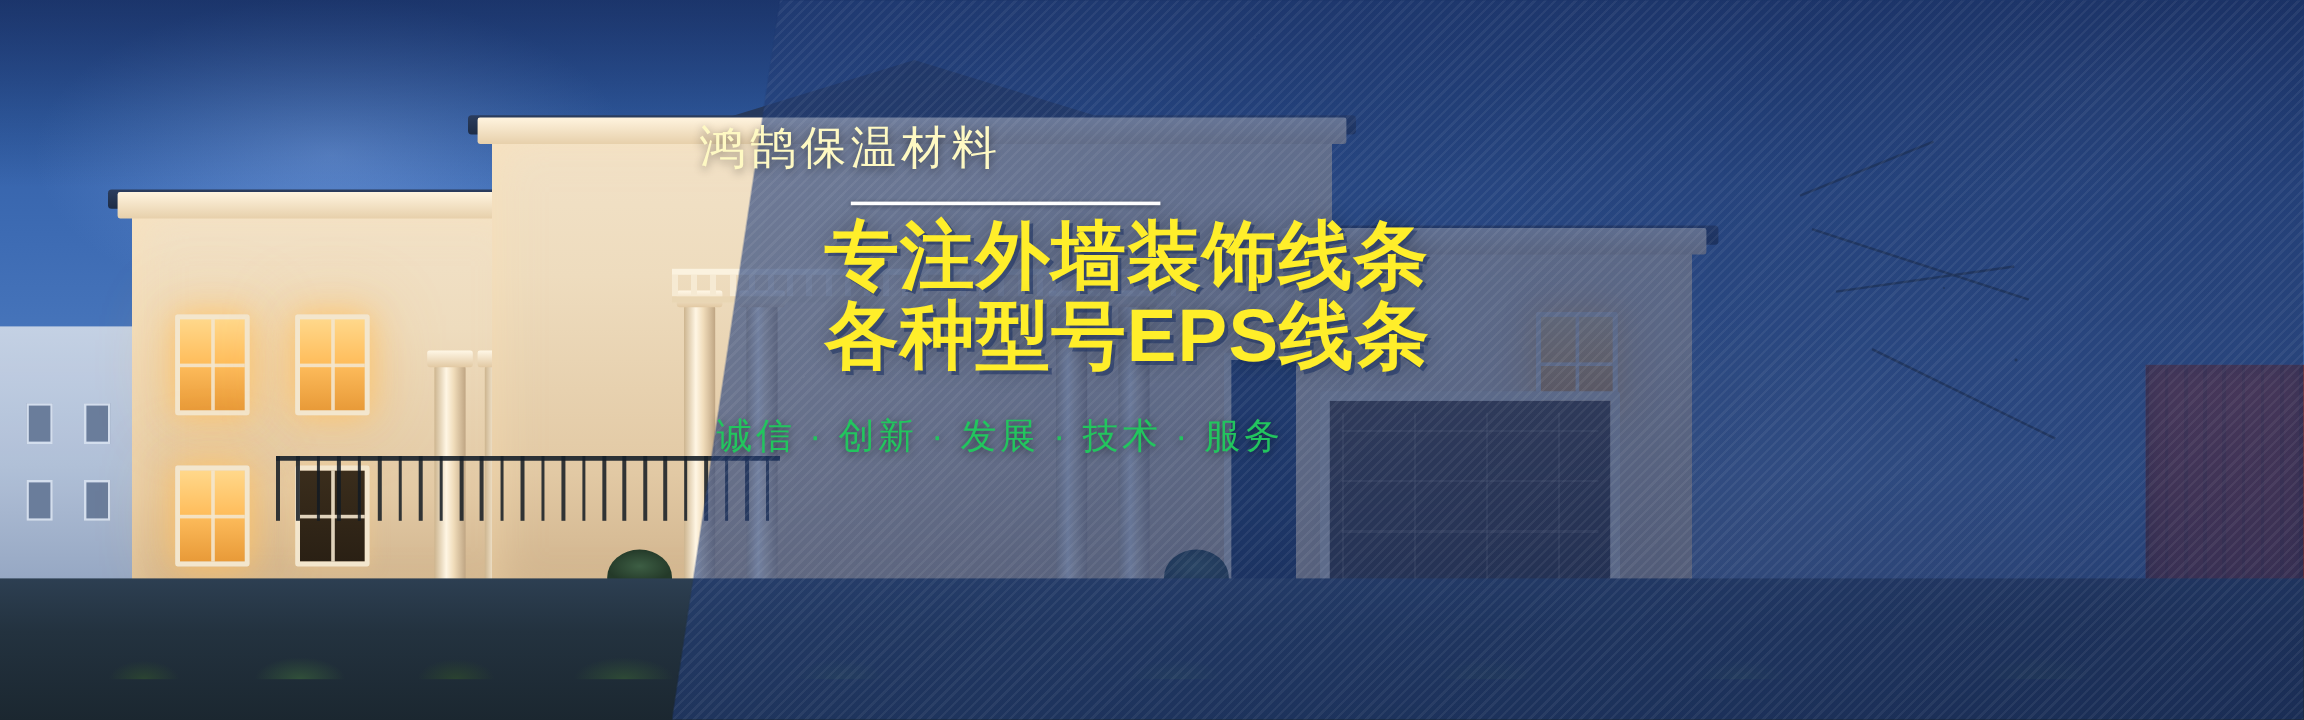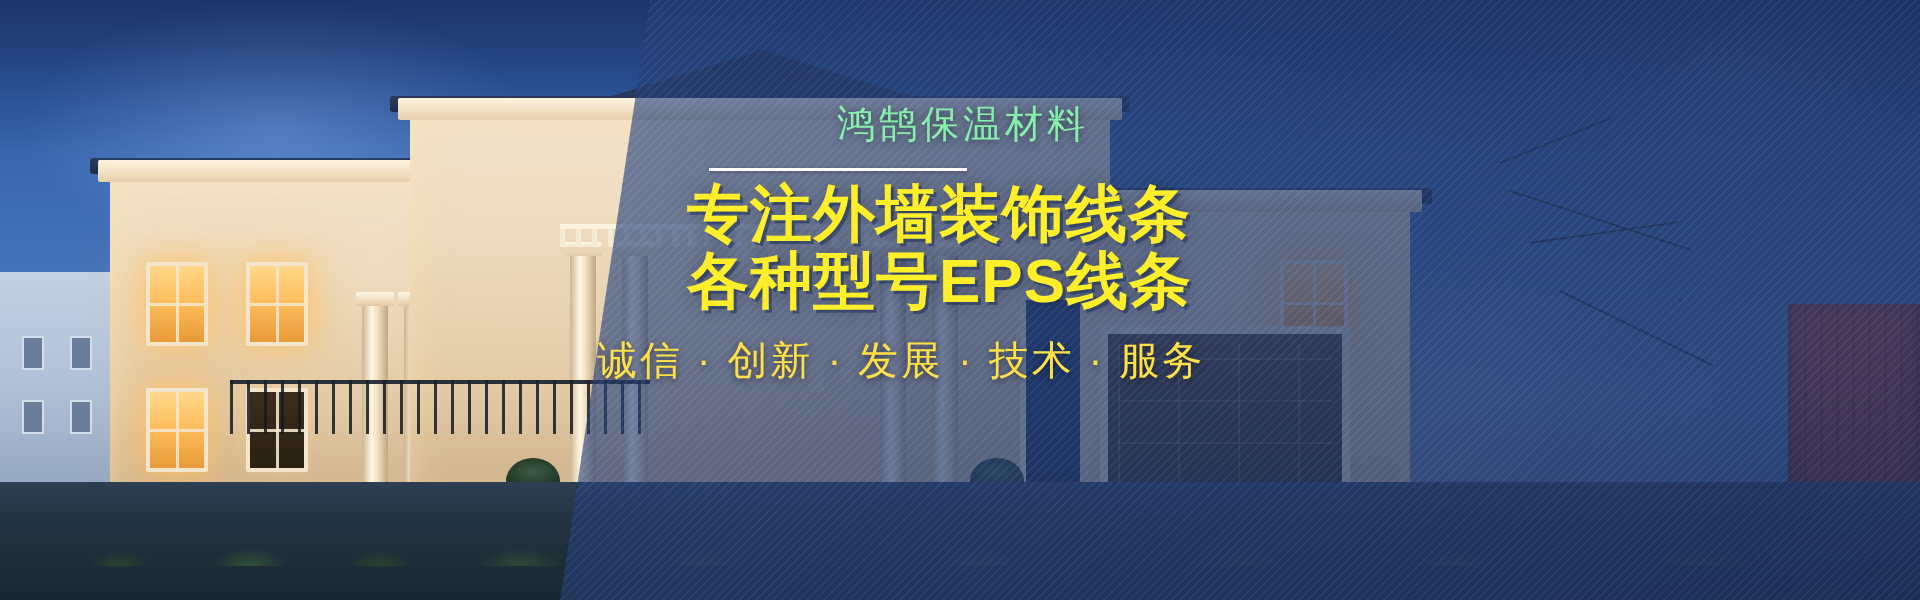--- a/index.html
+++ b/index.html
@@ -188,38 +188,37 @@
   .overlay-hatch {
     position:absolute; inset:0;
     background:repeating-linear-gradient(-45deg, rgba(255,255,255,0.055) 0 2px, rgba(0,0,0,0) 2px 6px);
   }
 
   
   .textblock {
     position:absolute; left:583px; top:104px; width:760px;
   }
   .brand {
-    font-size:38px; font-weight:400; color:#86efac; letter-spacing:4px;
+    font-size:38px; font-weight:400; color:#fef9c3; letter-spacing:4px;
     line-height:1.1; padding-left:0px;
     text-shadow:0 2px 8px rgba(0,0,0,0.45);
-    text-align:center;
   }
   .divider {
     margin:22px 0 10px 126px; width:258px; height:3px; background:#ffffff;
     box-shadow:0 1px 4px rgba(0,0,0,0.35);
   }
   .headline {
     font-size:62px; font-weight:bold; color:#ffee2a; letter-spacing:1px;
     line-height:1.08; padding-left:104px; white-space:nowrap;
     text-shadow:3px 3px 0 rgba(26,48,96,0.55), 0 0 18px rgba(0,0,0,0.30);
   }
   .headline.l2 { padding-left:104px; }
   .tagline {
-    margin-top:18px; padding-left:14px;
-    font-size:40px; font-weight:400; color:#fde047; letter-spacing:3px;
+    margin-top:28px; padding-left:14px;
+    font-size:30px; font-weight:400; color:#22c55e; letter-spacing:3px;
     white-space:nowrap;
     text-shadow:0 2px 7px rgba(0,0,0,0.5);
   }
 </style>
 </head>
 <body>
 
 <div class="banner">
 
   <div class="sky">

